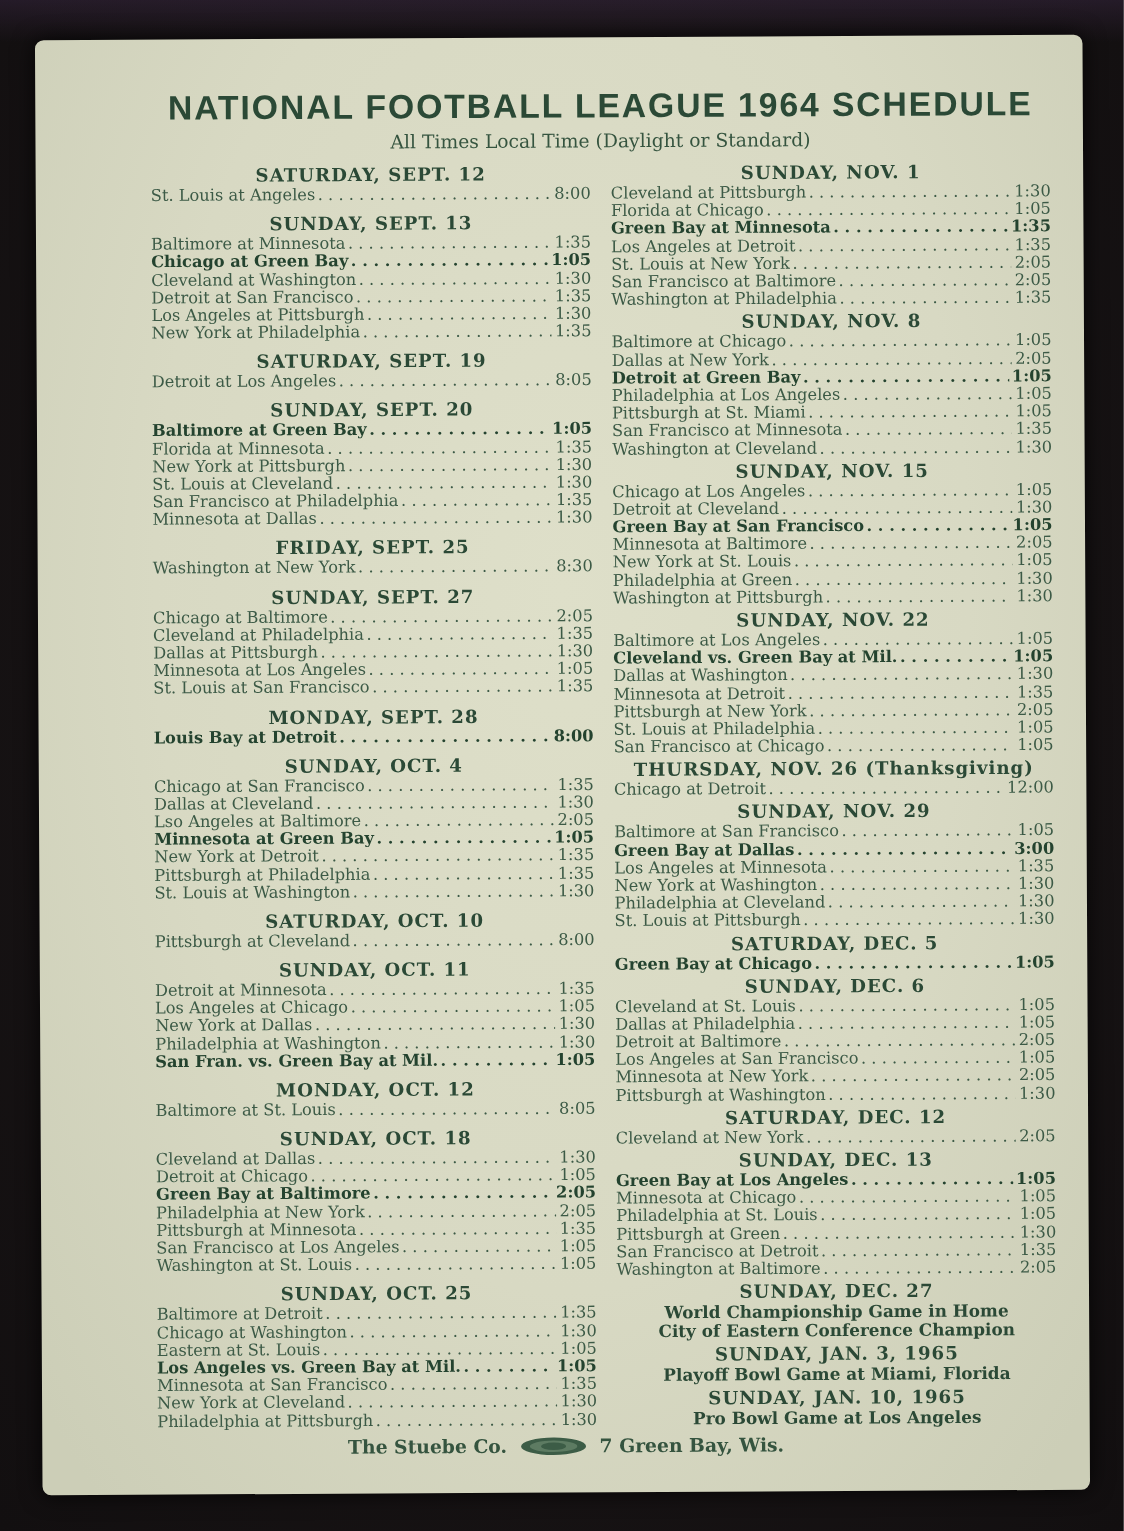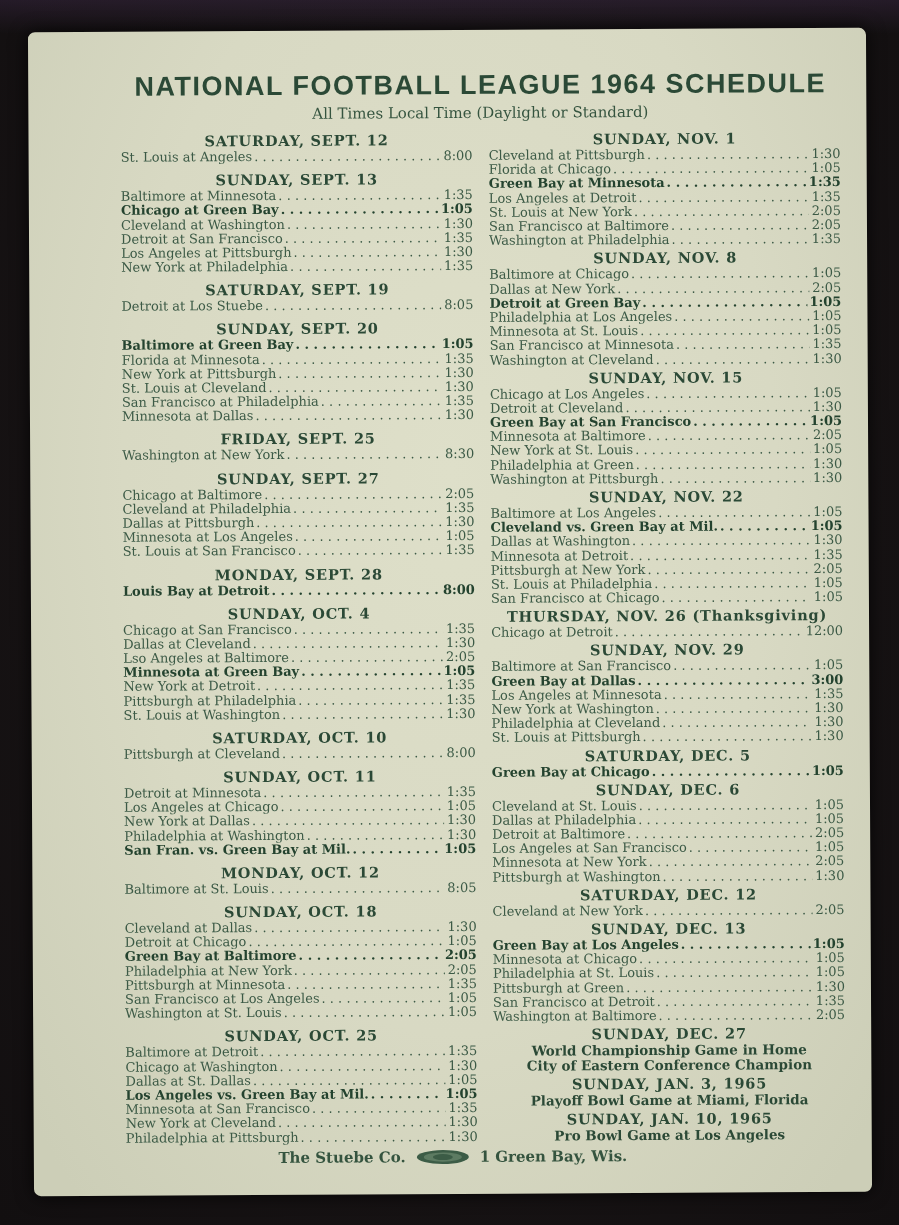--- a/index.html
+++ b/index.html
@@ -150,21 +150,21 @@
           </div>
           <div class="game">
             <span class="team">New York at Philadelphia</span>
             <span class="dots"></span>
             <span class="time">1:35</span>
           </div>
         </section>
         <section>
           <h2>SATURDAY, SEPT. 19</h2>
           <div class="game">
-            <span class="team">Detroit at Los Stuebe</span>
+            <span class="team">Detroit at Los Angeles</span>
             <span class="dots"></span>
             <span class="time">8:05</span>
           </div>
         </section>
         <section>
           <h2>SUNDAY, SEPT. 20</h2>
           <div class="game bold">
             <span class="team">Baltimore at Green Bay</span>
             <span class="dots"></span>
             <span class="time">1:05</span>
@@ -365,21 +365,21 @@
             <span class="team">Baltimore at Detroit</span>
             <span class="dots"></span>
             <span class="time">1:35</span>
           </div>
           <div class="game">
             <span class="team">Chicago at Washington</span>
             <span class="dots"></span>
             <span class="time">1:30</span>
           </div>
           <div class="game">
-            <span class="team">Dallas at St. Dallas</span>
+            <span class="team">Eastern at St. Louis</span>
             <span class="dots"></span>
             <span class="time">1:05</span>
           </div>
           <div class="game bold">
             <span class="team">Los Angeles vs. Green Bay at Mil.</span>
             <span class="dots"></span>
             <span class="time">1:05</span>
           </div>
           <div class="game">
             <span class="team">Minnesota at San Francisco</span>
@@ -453,21 +453,21 @@
             <span class="team">Detroit at Green Bay</span>
             <span class="dots"></span>
             <span class="time">1:05</span>
           </div>
           <div class="game">
             <span class="team">Philadelphia at Los Angeles</span>
             <span class="dots"></span>
             <span class="time">1:05</span>
           </div>
           <div class="game">
-            <span class="team">Minnesota at St. Louis</span>
+            <span class="team">Pittsburgh at St. Miami</span>
             <span class="dots"></span>
             <span class="time">1:05</span>
           </div>
           <div class="game">
             <span class="team">San Francisco at Minnesota</span>
             <span class="dots"></span>
             <span class="time">1:35</span>
           </div>
           <div class="game">
             <span class="team">Washington at Cleveland</span>
@@ -692,15 +692,15 @@
 
   <div class="footer">
     <span>The Stuebe Co.</span>
     <span class="union-logo">
       <svg width="54" height="16" viewBox="0 0 54 16" aria-hidden="true">
         <ellipse cx="27" cy="8" rx="26" ry="7" fill="#3c5c46"></ellipse>
         <ellipse cx="27" cy="8" rx="19" ry="4.6" fill="#5d7b62"></ellipse>
         <ellipse cx="27" cy="8" rx="10" ry="3" fill="#3c5c46"></ellipse>
       </svg>
     </span>
-    <span>1  Green Bay, Wis.</span>
+    <span>7  Green Bay, Wis.</span>
   </div>
 </div>
 
 </body></html>

